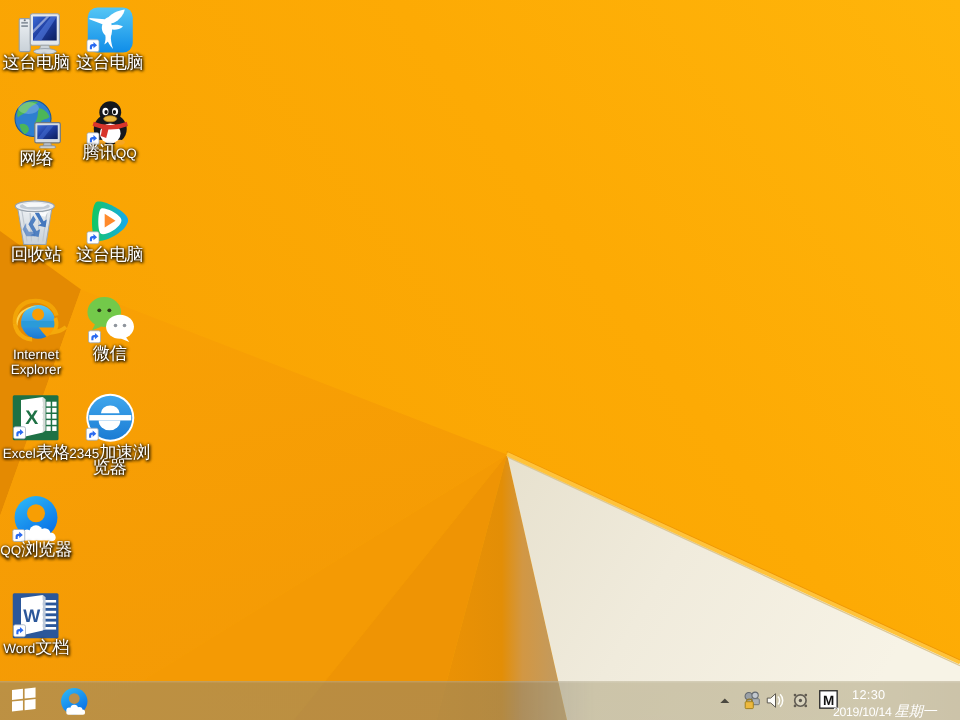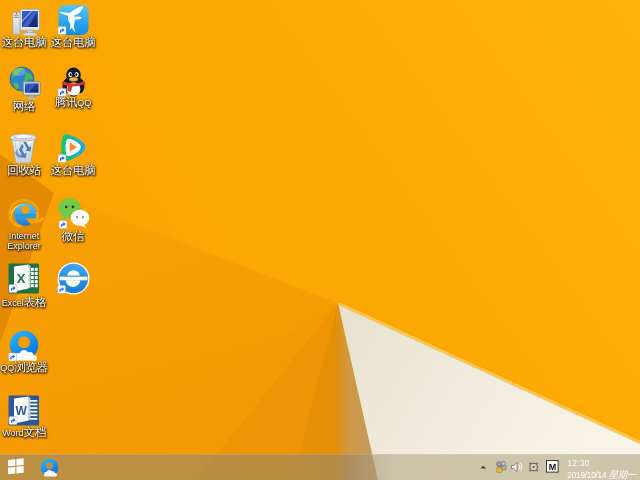--- a/index.html
+++ b/index.html
@@ -5,21 +5,21 @@
 #scr{position:relative;width:640px;height:480px;background:#F9A402;}
 #wp{position:absolute;left:0;top:0;}
 .ic{position:absolute;width:50px;text-align:center;}
 .ic svg{display:block;margin:0 auto;}
 .lbl{position:absolute;width:64px;text-align:center;font-size:9px;line-height:10px;color:#fff;
  text-shadow:0 1px 2px rgba(0,0,0,.95),0 0 2px rgba(0,0,0,.7),1px 1px 2px rgba(0,0,0,.8);}
 .cj{font-size:11.6px;letter-spacing:-0.4px;}
 #clock .cj{font-size:9.6px;font-style:italic;}
 #bar{position:absolute;left:0;top:454px;width:640px;height:26px;border-top:1px solid rgba(255,255,255,0.14);box-sizing:border-box;
  background:linear-gradient(to right,rgba(142,136,120,.54) 0%,rgba(140,133,114,.54) 54%,rgba(178,168,132,.58) 62%,rgba(178,168,132,.58) 90%,rgba(172,160,124,.58) 100%);}
-#clock{position:absolute;right:4px;top:457.5px;text-align:left;color:#fff;font-size:8.5px;line-height:11px;}
+#clock{position:absolute;right:16px;top:457.5px;text-align:center;color:#fff;font-size:8.5px;line-height:11px;}
 #clock .t{padding-right:21px;letter-spacing:.2px;}
 #clock .d{font-size:8.2px;letter-spacing:-0.2px;}
 </style></head>
 <body>
 <div id="scr">
 <svg id="wp" width="640" height="480" viewBox="0 0 640 480">
  <defs>
   <linearGradient id="gbg" x1="0" y1="0.55" x2="1" y2="0">
    <stop offset="0" stop-color="#F8A203"></stop>
           <stop offset="0.55" stop-color="#FDAA04"></stop>
@@ -286,20 +286,21 @@
 
 <div class="lbl" style="left:-8px;top:36.5px"><span class="cj">这台电脑</span></div>
 <div class="lbl" style="left:41px;top:36.5px"><span class="cj">这台电脑</span></div>
 <div class="lbl" style="left:-8px;top:100.5px"><span class="cj">网络</span></div>
 <div class="lbl" style="left:41px;top:97px"><span class="cj">腾讯</span>QQ</div>
 <div class="lbl" style="left:-8px;top:164.5px"><span class="cj">回收站</span></div>
 <div class="lbl" style="left:41px;top:164.5px"><span class="cj">这台电脑</span></div>
 <div class="lbl" style="left:-8px;top:231px">Internet<br>Explorer</div>
 <div class="lbl" style="left:41px;top:231px"><span class="cj">微信</span></div>
 <div class="lbl" style="left:-8px;top:296.5px">Excel<span class="cj">表格</span></div>
+<div class="lbl" style="left:41px;top:296.5px">2345<span class="cj">加速浏</span><br><span class="cj">览器</span></div>
 <div class="lbl" style="left:-8px;top:361.5px">QQ<span class="cj">浏览器</span></div>
 <div class="lbl" style="left:-8px;top:426.5px">Word<span class="cj">文档</span></div>
 <div id="bar"></div>
 <svg style="position:absolute;left:0;top:454px" width="640" height="26" viewBox="0 0 640 26">
  <g transform="translate(8,5) skewY(-6)" fill="#fff">
   <rect x="0" y="1" width="7.3" height="6.6"></rect>
         <rect x="8.4" y="1" width="7.3" height="6.6"></rect>
   <rect x="0" y="8.7" width="7.3" height="6.6"></rect>
         <rect x="8.4" y="8.7" width="7.3" height="6.6"></rect>
  </g>

